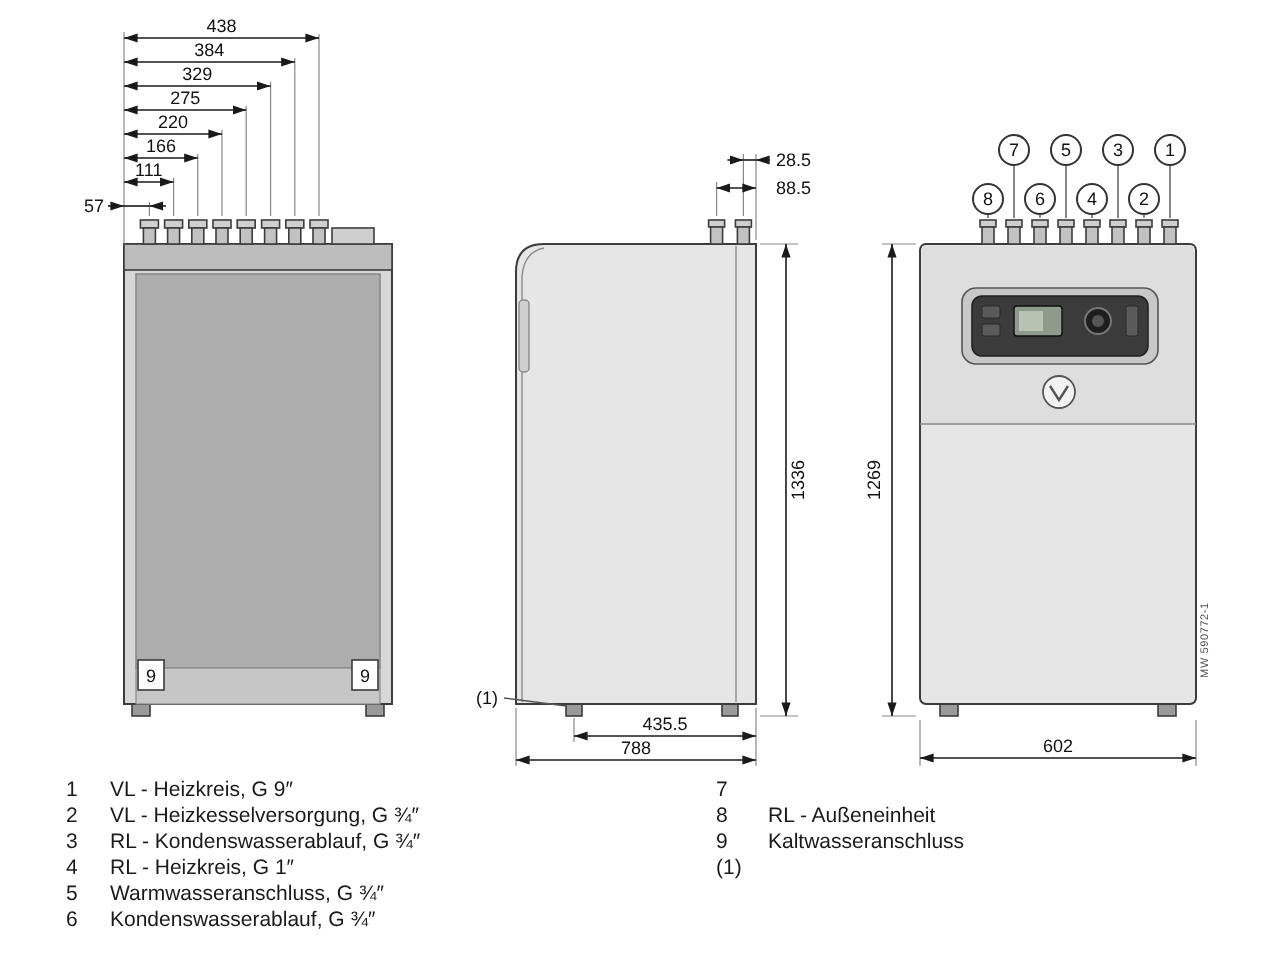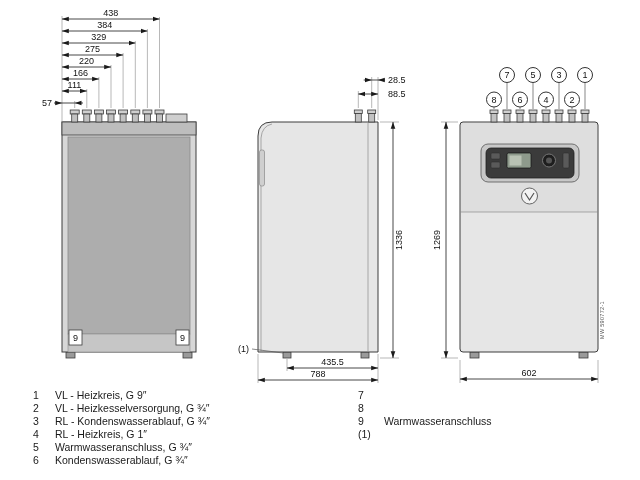--- a/index.html
+++ b/index.html
@@ -358,24 +358,25 @@
       <span>6</span>
       <span>Kondenswasserablauf, G ¾″</span>
     </div>
   </div>
   <div class="legend-col right">
     <div class="legend-row">
       <span>7</span>
     </div>
     <div class="legend-row">
       <span>8</span>
+      <span>RL - Außeneinheit</span>
     </div>
     <div class="legend-row">
       <span>9</span>
-      <span>Warmwasseranschluss</span>
+      <span>Kaltwasseranschluss</span>
     </div>
     <div class="legend-row">
       <span>(1)</span>
     </div>
   </div>
 </div>
 
 </div>
 
 </body></html>

